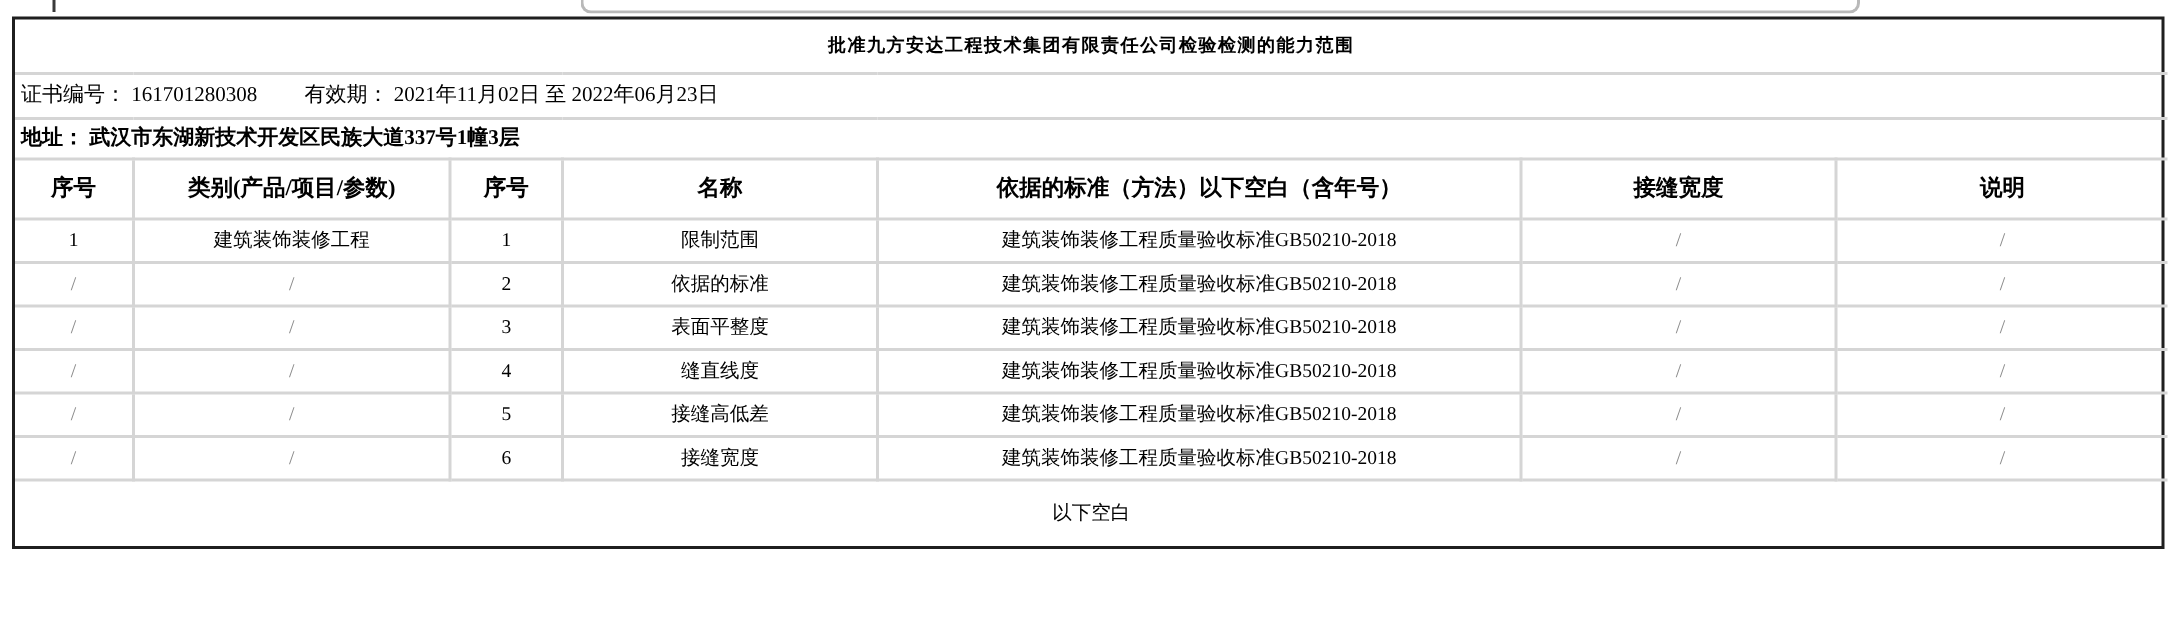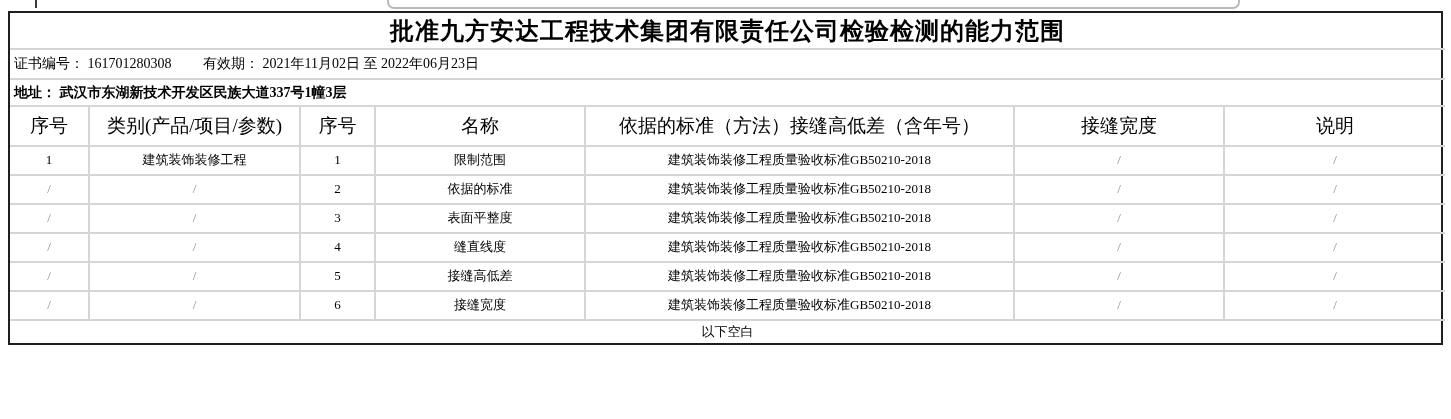--- a/index.html
+++ b/index.html
@@ -51,41 +51,41 @@
     font-weight: normal;
     overflow: hidden;
   }
   table.doc tr > *:first-child { border-left: none; }
   table.doc tr > *:last-child  { border-right: none; }
   table.doc tr:first-child > * { border-top: none; }
   table.doc tr:last-child > *  { border-bottom: none; }
 
   tr.title-row td {
     height: 36px;
-    font-size: 24px;
+    font-size: 12px;
     font-weight: bold;
     letter-spacing: 1px;
   }
   tr.cert-row td, tr.addr-row td {
     height: 30px;
     text-align: left;
     font-size: 14px;
   }
   tr.addr-row td { height: 27px; font-weight: bold; }
   .cert-part { margin-right: 28px; }
   tr.head-row th {
     height: 40px;
-    font-size: 19px;
-    font-weight: normal;
+    font-size: 15px;
+    font-weight: bold;
     margin-top: 46px;
   }
   tr.site-row td { height: 52px; }
   td.small-addr { font-size: 12px; line-height: 1.35; padding: 2px 8px; }
   tr.data-row td { height: 29px; }
-  tr.footer-row td { height: 23px; font-size: 13px; }
+  tr.footer-row td { height: 44px; font-size: 13px; }
   .muted { color: #8a8a8a; }
 </style>
 </head>
 <body>
 
 <div class="stage">
 
   <div class="tab-remnant"></div>
   <div class="top-left-tick"></div>
 
@@ -115,21 +115,21 @@
 
       <tr class="addr-row">
         <td colspan="7">地址： 武汉市东湖新技术开发区民族大道337号1幢3层</td>
       </tr>
 
       <tr class="head-row">
         <th>序号</th>
         <th>类别(产品/项目/参数)</th>
         <th>序号</th>
         <th>名称</th>
-        <th>依据的标准（方法）接缝高低差（含年号）</th>
+        <th>依据的标准（方法）以下空白（含年号）</th>
         <th>接缝宽度</th>
         <th>说明</th>
       </tr>
 
 
       <tr class="data-row">
         <td>1</td>
         <td>建筑装饰装修工程</td>
         <td>1</td>
         <td>限制范围</td>

